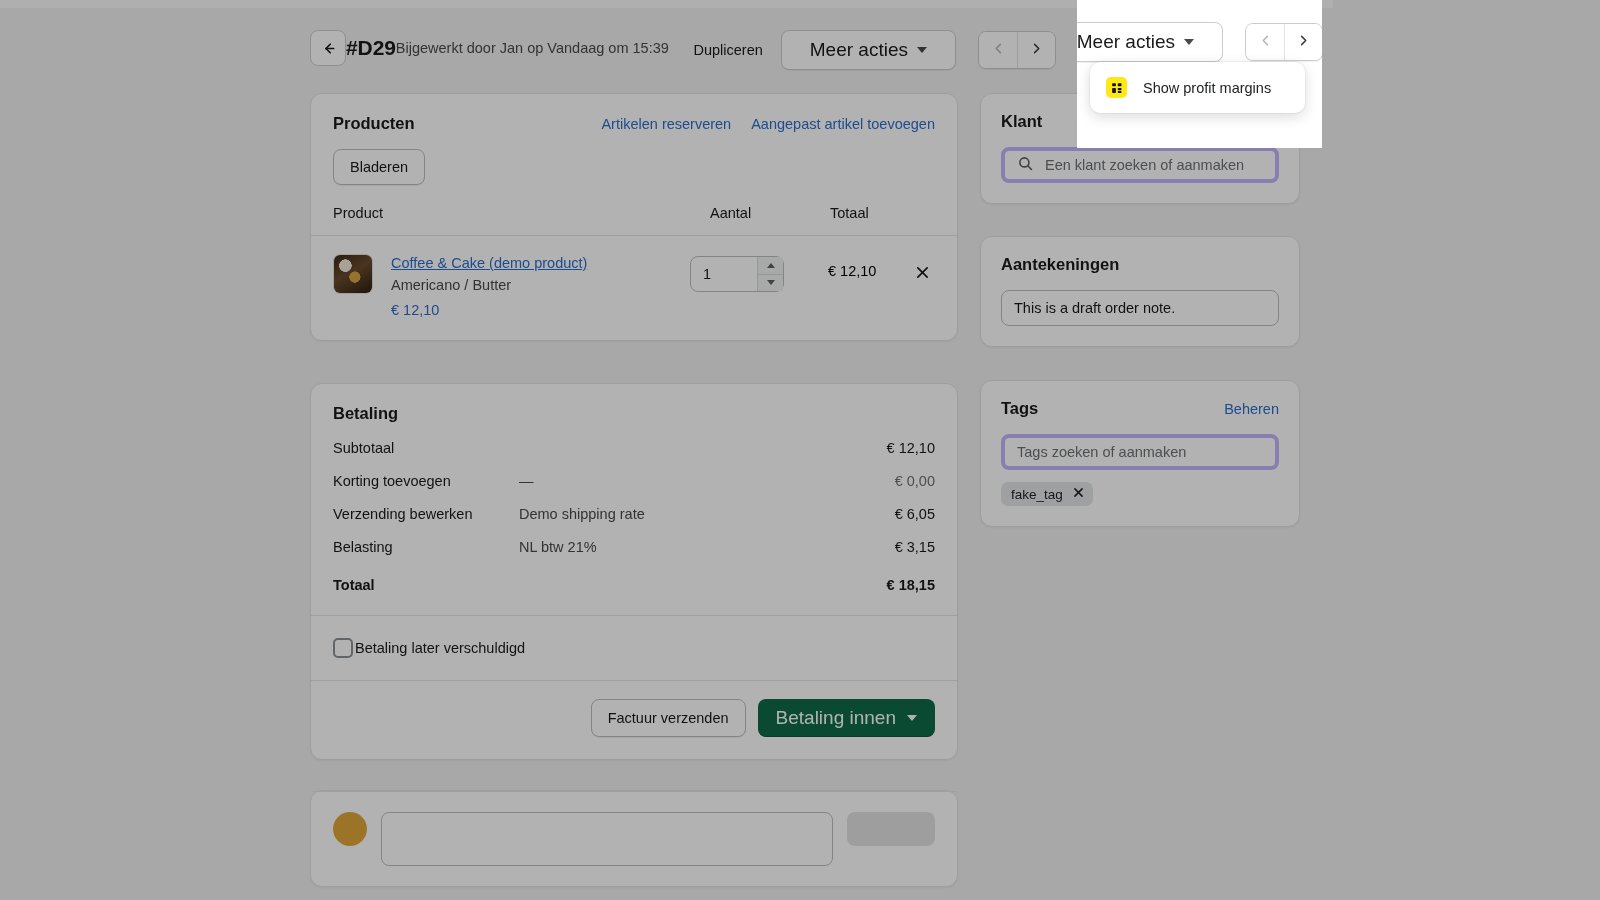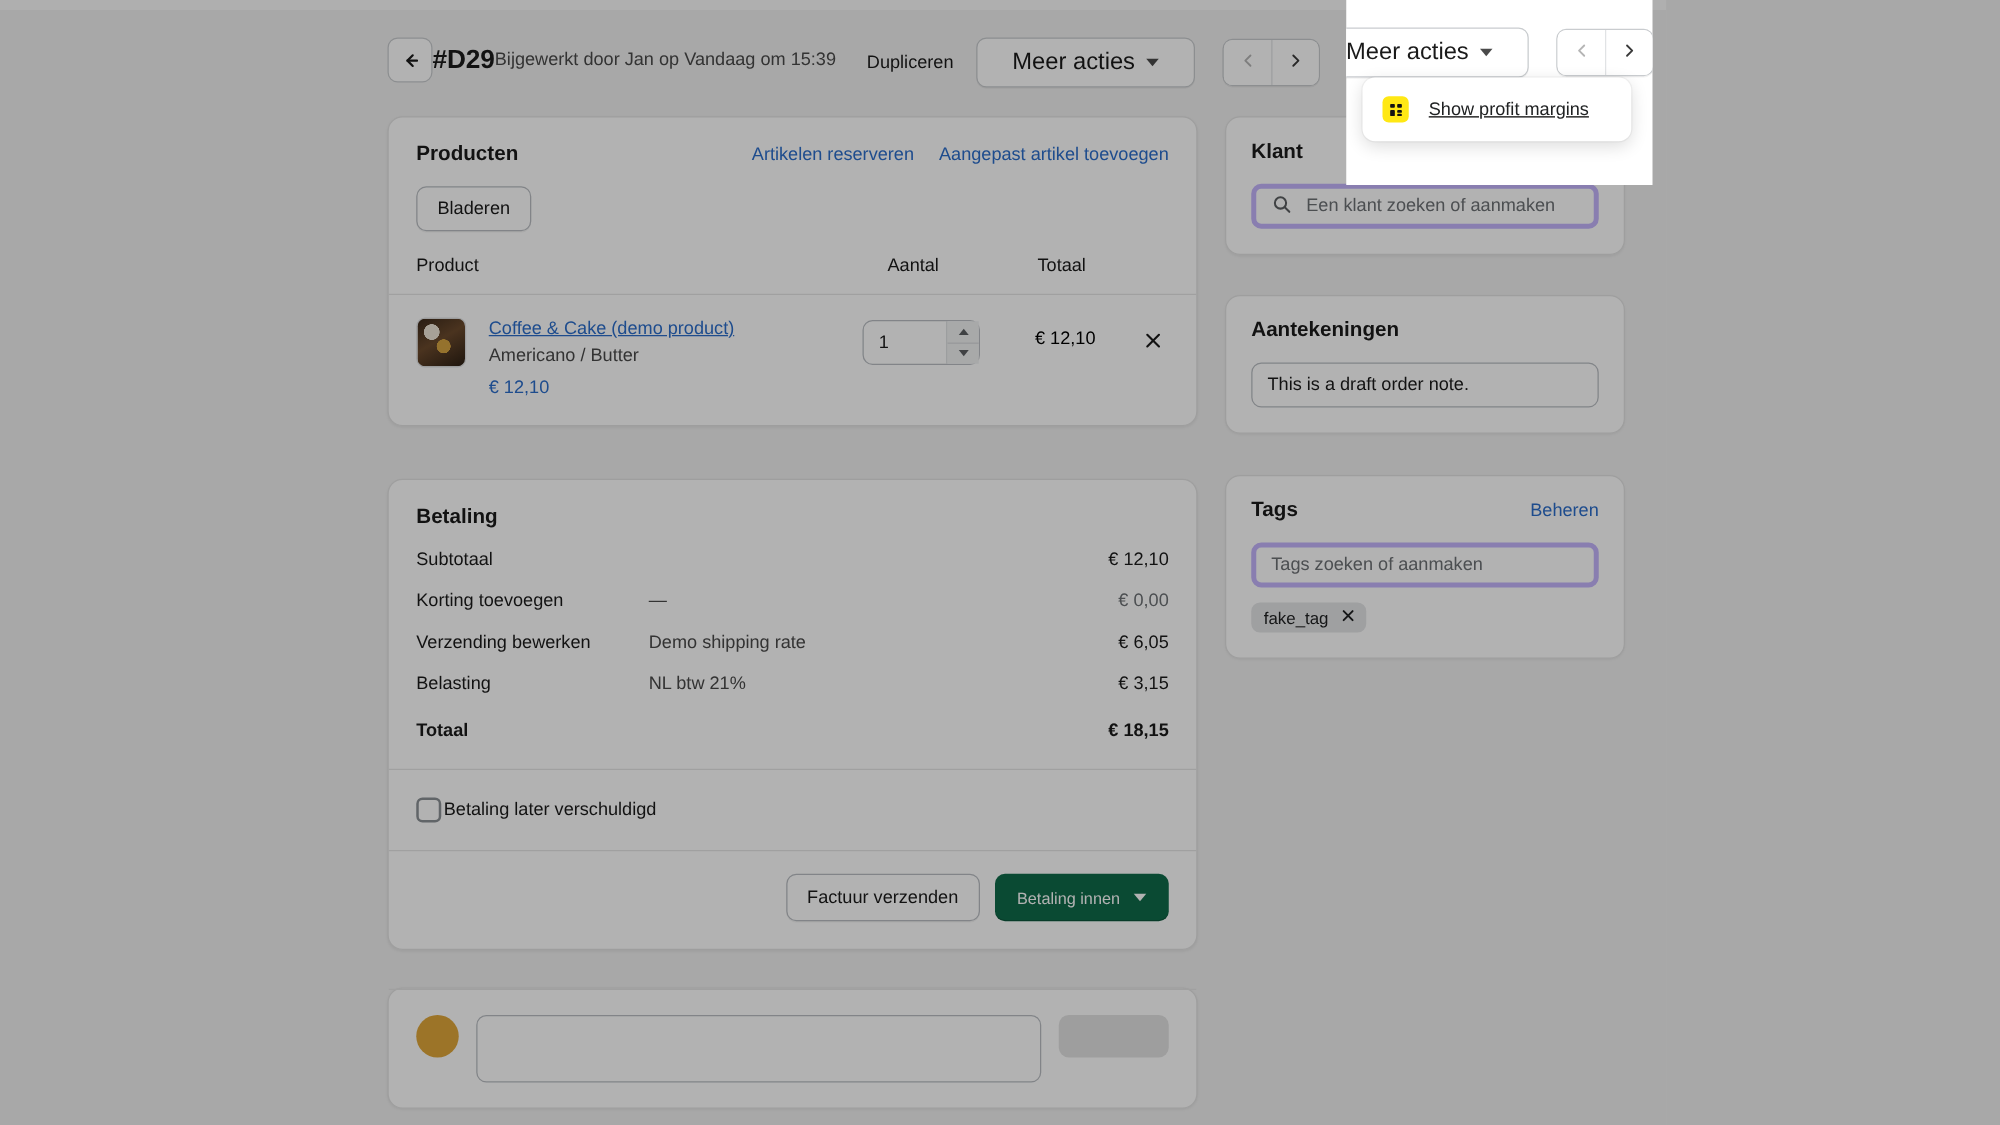--- a/index.html
+++ b/index.html
@@ -168,21 +168,21 @@
   .pay-checkrow { display: flex; align-items: center; gap: 2px; padding: 22px; }
   .cb {
     width: 20px; height: 20px; border: 2px solid #8c9196; border-radius: 5px; background: #fff;
     cursor: pointer; flex: none;
   }
   .cb.checked { background: #2c6ecb; border-color: #2c6ecb; display:flex;align-items:center;justify-content:center; }
   .check-label { font-size: 14.5px; color: #1a1a1a; }
   .pay-actions { display: flex; justify-content: flex-end; gap: 12px; padding: 18px 22px 22px 22px; }
   .btn-primary {
     height: 38px; padding: 0 18px; border: none; border-radius: 8px;
-    background: #0f6b4a; color: #ffffff; font-size: 13px; font-family: inherit;
+    background: #0f6b4a; color: #ffffff; font-size: 19px; font-family: inherit;
     cursor: pointer; display: flex; align-items: center; gap: 11px;
     box-shadow: inset 0 -1px 0 rgba(0,0,0,.2);
   }
   .caret-light { width:0;height:0;border-left:5px solid transparent;border-right:5px solid transparent;border-top:6px solid #ffffff; }
   .btn-plain.lg { height: 38px; }
 
   
   #timeline-card { position: absolute; left: 310px; top: 782px; width: 648px; }
   .tl-head { display: flex; align-items: center; justify-content: space-between; padding: 20px 22px; }
   .tl-right { display: flex; align-items: center; gap: 13px; }
@@ -228,21 +228,20 @@
     left: 1077px; top: 0px; width: 245px; height: 148px;
     background: #ffffff;
   }
 
   
   #popover {
     position: absolute; left: 1090px; top: 62px; width: 215px;
     background: #ffffff; border-radius: 10px;
     box-shadow: 0 4px 14px rgba(0,0,0,.14), 0 0 0 1px rgba(0,0,0,.04);
     padding: 6px;
-    text-decoration: underline;
   }
   .menu-item {
     display: flex; align-items: center; gap: 16px;
     padding: 9px 10px; border-radius: 7px; cursor: pointer;
     font-size: 14.5px; color: #202223;
   }
   .yellow-icon {
     width: 21px; height: 21px; border-radius: 5px; background: #ffe814;
     display: flex; align-items: center; justify-content: center; flex: none;
   }

